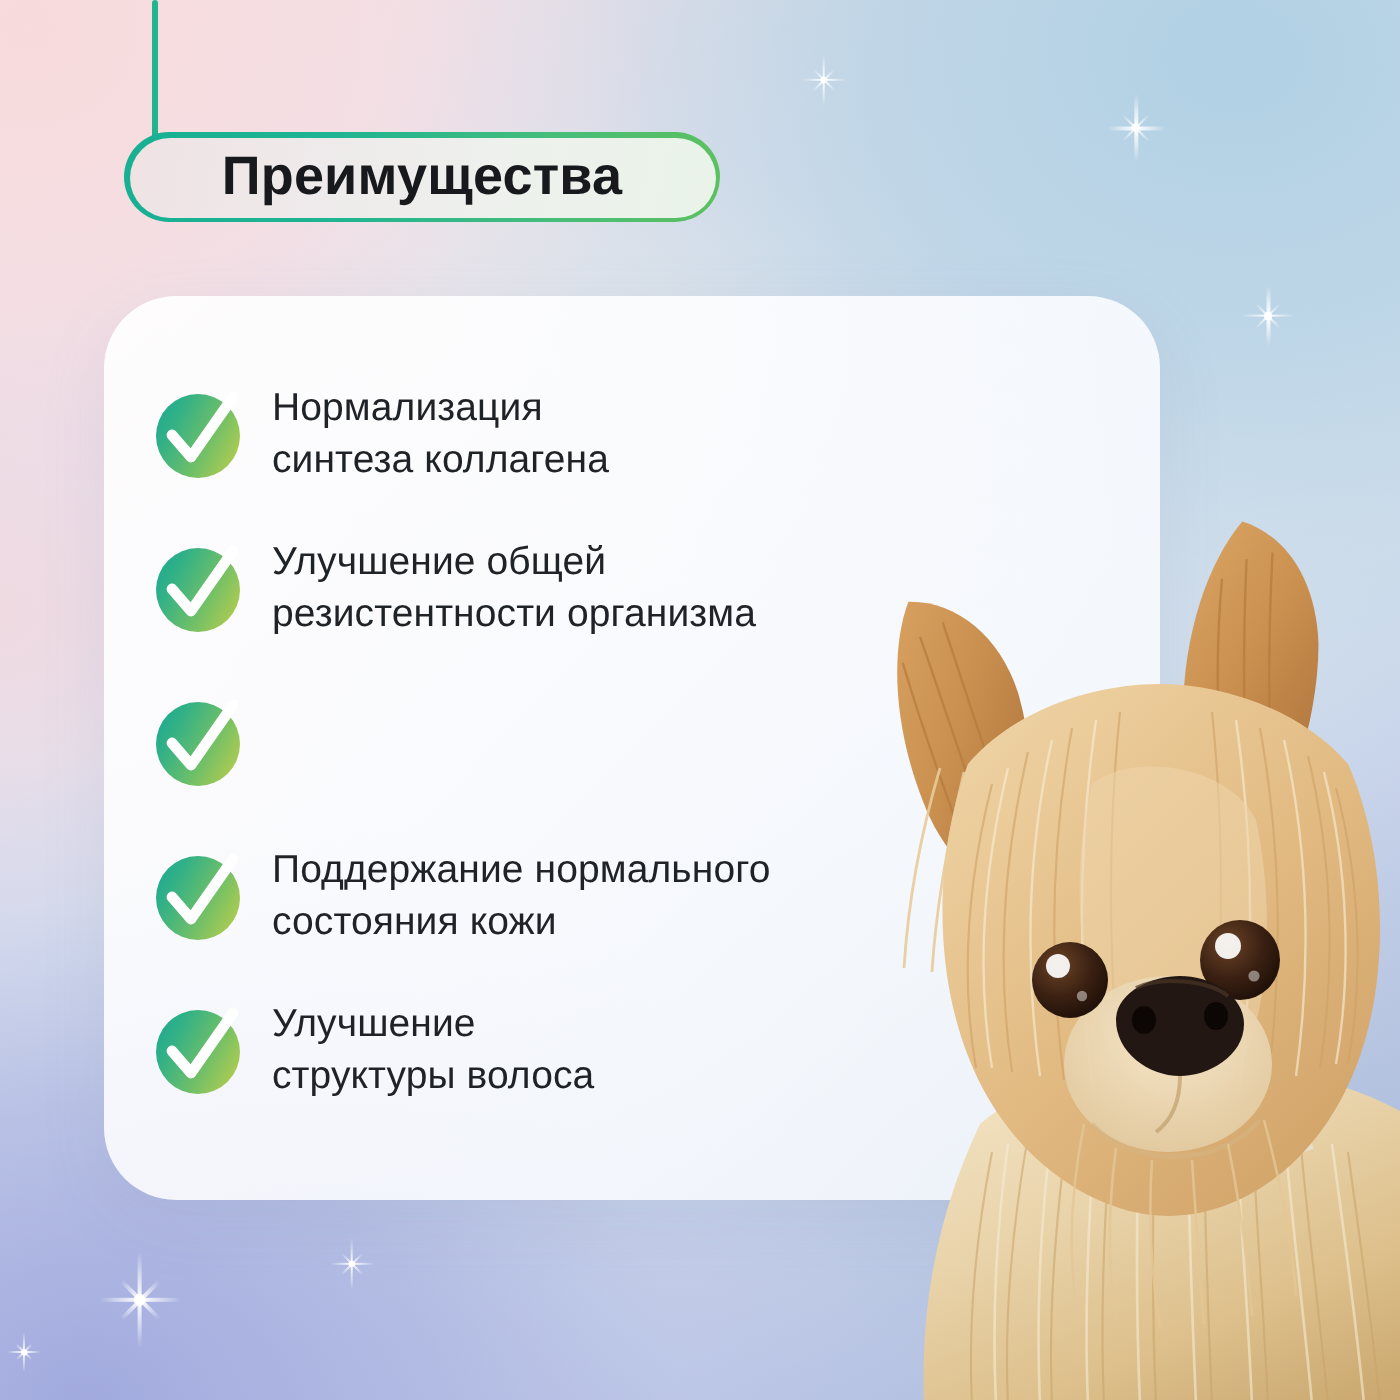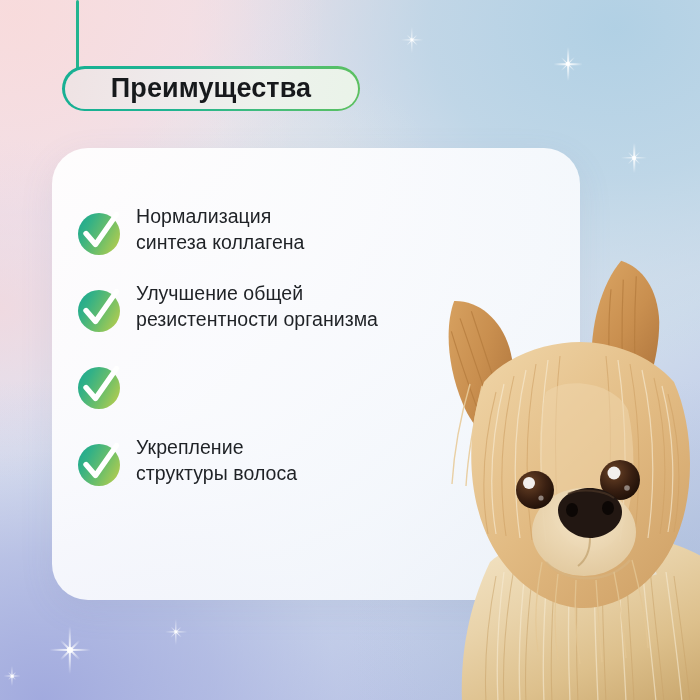--- a/index.html
+++ b/index.html
@@ -180,21 +180,21 @@
   }
 
   .list {
     position: absolute;
     left: 26px;
     top: 30px;
     width: 470px;
   }
   .item {
     display: flex;
-    align-items: flex-end;
+    align-items: center;
     height: 77px;
   }
   .check {
     position: relative;
     width: 42px;
     height: 42px;
     flex: 0 0 42px;
     margin-top: 2px;
     margin-right: 16px;
   }
@@ -309,21 +309,31 @@
             </svg>
           </div>
         </div>
         <div class="item">
           <div class="check">
             <span class="disc"></span>
             <svg width="48" height="50" viewBox="0 0 48 50" xmlns="http://www.w3.org/2000/svg">
               <path d="M11 27.5 L20.5 38.5 L41.5 8.5" stroke="#ffffff" stroke-width="5.4" stroke-linecap="round" stroke-linejoin="round" fill="none"></path>
             </svg>
           </div>
-          <div class="item-text">Укрепление
+          <div class="item-text">Поддержание нормального
+состояния кожи</div>
+        </div>
+        <div class="item">
+          <div class="check">
+            <span class="disc"></span>
+            <svg width="48" height="50" viewBox="0 0 48 50" xmlns="http://www.w3.org/2000/svg">
+              <path d="M11 27.5 L20.5 38.5 L41.5 8.5" stroke="#ffffff" stroke-width="5.4" stroke-linecap="round" stroke-linejoin="round" fill="none"></path>
+            </svg>
+          </div>
+          <div class="item-text">Улучшение
 структуры волоса</div>
         </div>
       </div>
   </div>
 
   <div class="dog-wrap">
     <svg width="300" height="470" viewBox="0 0 300 470" xmlns="http://www.w3.org/2000/svg">
       <defs>
         <linearGradient id="furA" x1="0" y1="0" x2="1" y2="1">
           <stop offset="0%" stop-color="#d8a261"></stop>

